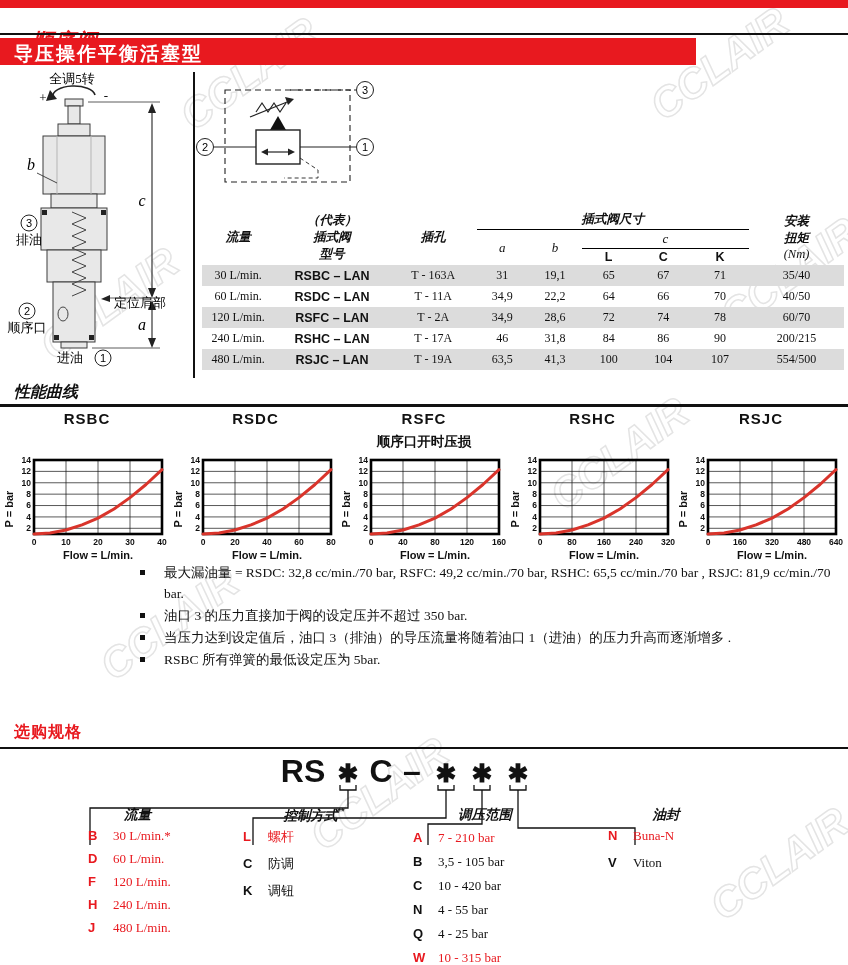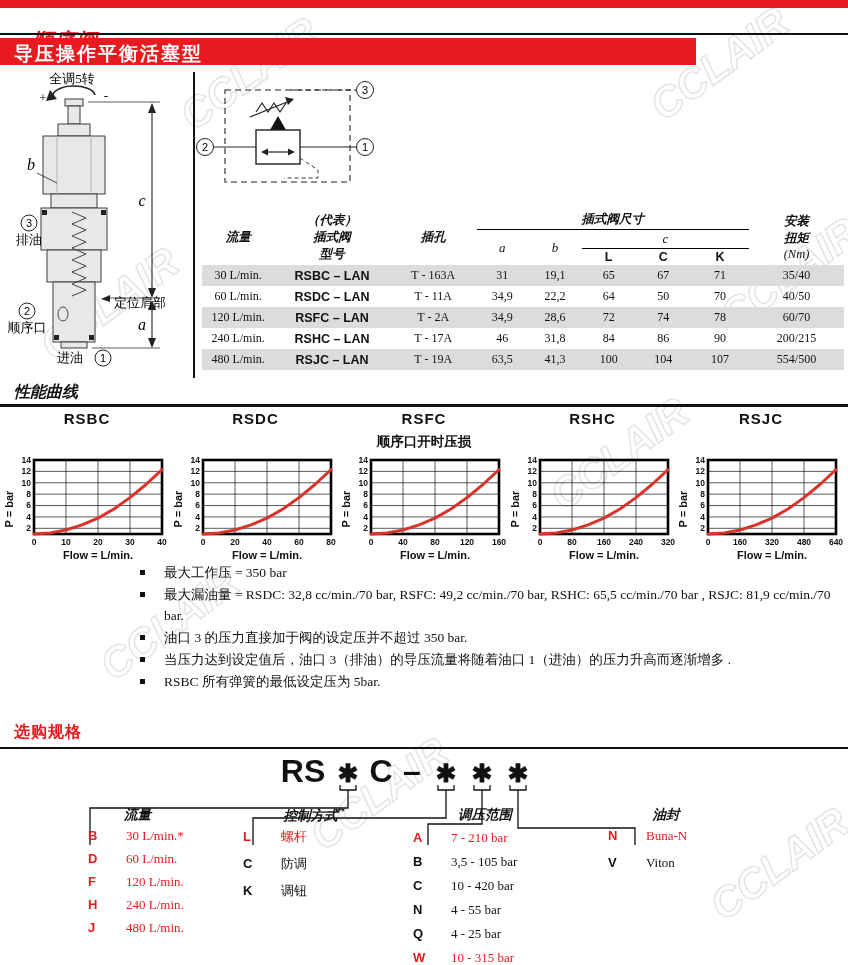--- a/index.html
+++ b/index.html
@@ -47,21 +47,21 @@
   .order-heading{position:absolute;left:14px;top:722px;margin:0;font:bold 16px "Liberation Serif",serif;color:var(--red);letter-spacing:1px;}
   .order-rule{position:absolute;left:0;top:747px;width:848px;height:1.6px;background:#111;}
   .order-svg{position:absolute;left:0;top:750px;}
   .code-ch{font:bold 32px "Liberation Sans",sans-serif;fill:#111;}
   .code-ast{font:bold 25px "Liberation Sans",sans-serif;fill:#111;}
   .ord-head{position:absolute;text-align:center;font:bold italic 13.5px "Liberation Serif",serif;}
   .ord-head .hsup{font:bold 9px "Liberation Sans",sans-serif;vertical-align:super;}
   .ord-col{position:absolute;}
   .opt{display:flex;align-items:baseline;}
   .opt-code{width:22px;font:bold 13px "Liberation Sans",sans-serif;}
-  .opt-label{font:13px "Liberation Serif",serif;margin-left:16px;white-space:nowrap;}
+  .opt-label{font:13px "Liberation Serif",serif;margin-left:3px;white-space:nowrap;}
   .opt.red .opt-code,.opt.red .opt-label{color:var(--red);}
 </style>
 </head>
 <body>
 
 <div class="page">
 
   <div class="wm" style="left:170px;top:50px">CCLAIR</div>
   <div class="wm" style="left:640px;top:40px">CCLAIR</div>
   <div class="wm" style="left:30px;top:280px">CCLAIR</div>
@@ -201,21 +201,21 @@
           <td>71</td>
           <td>35/40</td>
         </tr>
         <tr>
           <td>60 L/min.</td>
           <td class="model">RSDC – LAN</td>
           <td>T - 11A</td>
           <td>34,9</td>
           <td>22,2</td>
           <td>64</td>
-          <td>50</td>
+          <td>66</td>
           <td>70</td>
           <td>40/50</td>
         </tr>
         <tr>
           <td>120 L/min.</td>
           <td class="model">RSFC – LAN</td>
           <td>T - 2A</td>
           <td>34,9</td>
           <td>28,6</td>
           <td>72</td>
@@ -383,21 +383,20 @@
           <text x="94" y="91" text-anchor="middle" class="tick">320</text>
           <text x="126" y="91" text-anchor="middle" class="tick">480</text>
           <text x="158" y="91" text-anchor="middle" class="tick">640</text>
           <text class="axis-label" transform="translate(9,55) rotate(-90)" text-anchor="middle">P = bar</text>
           <text x="94" y="105" class="axis-label" text-anchor="middle">Flow = L/min.</text>
         </svg></div>
     </div>
   <div class="chart-subtitle">顺序口开时压损</div>
 
   <ul class="notes" id="notes">
-      <li>最大工作压 = 350 bar</li>
       <li>最大漏油量 = RSDC: 32,8 cc/min./70 bar, RSFC: 49,2 cc/min./70 bar, RSHC: 65,5 cc/min./70 bar , RSJC: 81,9 cc/min./70 bar.</li>
       <li>油口 3 的压力直接加于阀的设定压并不超过 350 bar.</li>
       <li>当压力达到设定值后，油口 3（排油）的导压流量将随着油口 1（进油）的压力升高而逐渐增多 .</li>
       <li>RSBC 所有弹簧的最低设定压为 5bar.</li>
     </ul>
 
   <h2 class="order-heading">选购规格</h2>
   <div class="order-rule"></div>
   <svg class="order-svg" id="order-svg" viewBox="0 0 848 102" width="848" height="102">
       <text x="303" y="32" text-anchor="middle" class="code-ch">RS</text>

